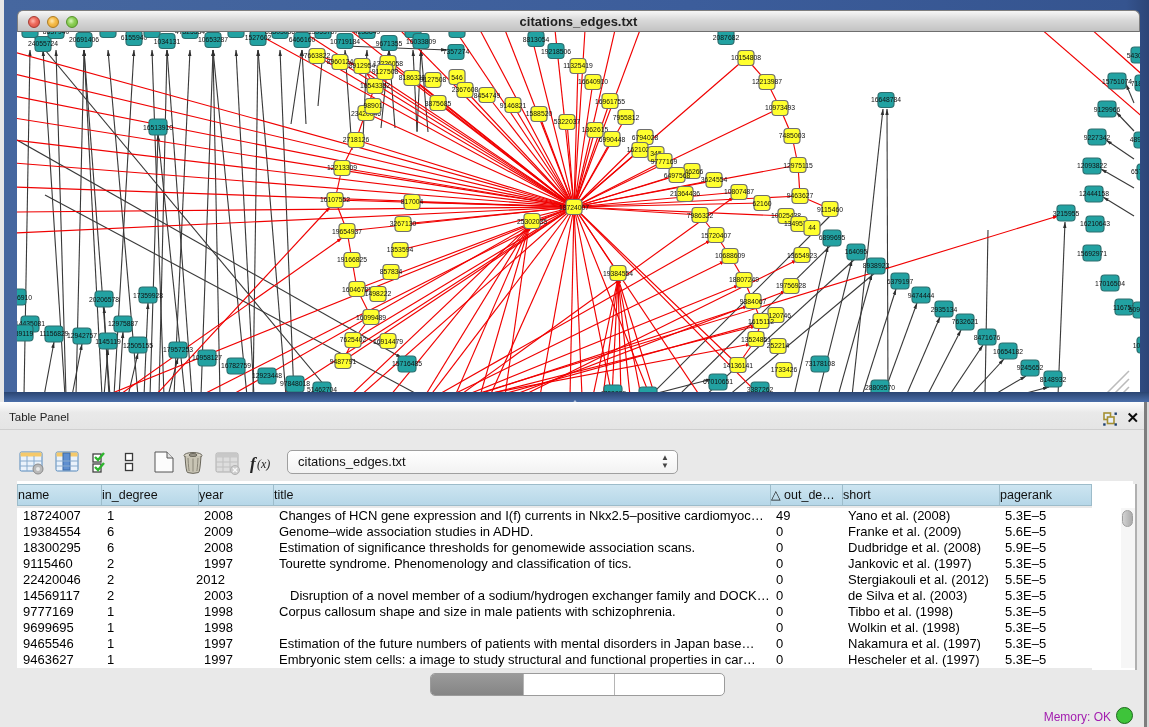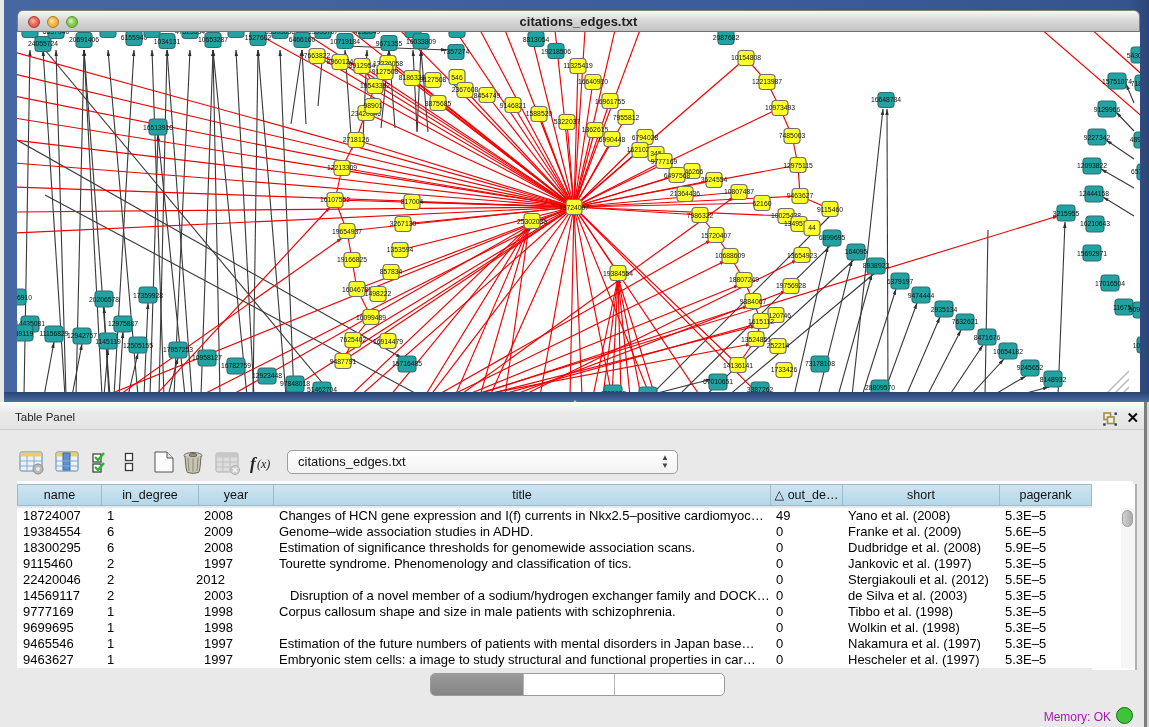--- a/index.html
+++ b/index.html
@@ -6,31 +6,31 @@
 .band{position:absolute;left:4px;top:392px;width:1145px;height:10px;background:linear-gradient(#2a4572,#4a6ea9)}
 .titlebar{position:absolute;left:17px;top:10px;width:1123px;height:22px;border-radius:6px 6px 0 0;background:linear-gradient(#f7f7f7,#d9d9d9 45%,#c3c3c3);border:1px solid #7e7e7e;border-bottom:1px solid #6f6f6f}
 .titlebar .title{position:absolute;left:0;right:0;top:3px;text-align:center;font-size:13px;font-weight:600;color:#222}
 .tl{position:absolute;top:5px;width:12px;height:12px;border-radius:50%}
 .tl.r{left:10px;background:radial-gradient(circle at 4px 4px,#ffb9af,#ee6d5f 40%,#d3473c);border:1px solid #a53931}
 .tl.y{left:29px;background:radial-gradient(circle at 4px 4px,#ffe9b3,#f6bd4b 40%,#df9b2d);border:1px solid #ad7b21}
 .tl.g{left:48px;background:radial-gradient(circle at 4px 4px,#d8f7bd,#8ed058 40%,#6ab436);border:1px solid #549328}
 .canvas{position:absolute;left:17px;top:32px;width:1123px;height:360px;background:#fff;overflow:hidden}
 .tpanel{position:absolute;left:0;top:402px;width:1149px;height:325px;background:#e9e9e9}
 .tp-head{position:absolute;left:0;top:0;width:100%;height:28px;background:linear-gradient(#fdfdfd,#e9e9e9 40%,#e5e5e5);border-bottom:1px solid #cfcfcf}
-.tp-head .t{position:absolute;left:15px;top:9px;font-size:11.5px;color:#222}
+.tp-head .t{position:absolute;left:9px;top:9px;font-size:11.5px;color:#222}
 .tp-head .x{position:absolute;right:10px;top:7px;font-size:15px;font-weight:900;color:#0a0a0a}
 .tp-head .fl{position:absolute;right:32px;top:10px;width:14px;height:14px}
 .toolbar{position:absolute;left:0;top:28px;width:100%;height:50px}
 .combo{position:absolute;left:287px;top:48px;width:391px;height:24px;background:linear-gradient(#fff,#f2f2f2);border:1px solid #9f9f9f;border-radius:5px;font-size:13px;color:#111;line-height:22px;padding-left:10px}
 .combo .step{position:absolute;right:8px;top:3px;font-size:8px;color:#444;line-height:8px;text-align:center}
 .thead{position:absolute;left:17px;top:82px;height:22px;display:flex}
 .wstrip{position:absolute;left:17px;top:79px;width:1116px;height:3px;background:#fff}
 .rborder{position:absolute;left:1144px;top:402px;width:3px;height:325px;background:#7d7d7d}
 .rborder2{position:absolute;left:1147px;top:402px;width:2px;height:325px;background:#d8d8d8}
-.thead .c{background:linear-gradient(#cde5f1,#b6d7e8);border:1px solid #9dbcca;border-left:none;font-size:12.5px;color:#111;text-align:center;line-height:20px;height:22px}
+.thead .c{background:linear-gradient(#cde5f1,#b6d7e8);border:1px solid #9dbcca;border-left:none;font-size:12.5px;color:#111;line-height:20px;height:22px}
 .thead .c:first-child{border-left:1px solid #9dbcca}
 .tbody{position:absolute;left:17px;top:106px;width:1100px;height:160px;background:#fff;font-size:13px;color:#000}
 .row{height:16px;line-height:16px;white-space:nowrap;position:relative}
 .row span{position:absolute;overflow:hidden}
 .vsb{position:absolute;left:1121px;top:106px;width:14px;height:160px;background:#f6f6f6}
 .twhite{position:absolute;left:1092px;top:82px;width:45px;height:186px;background:#fff;border-right:2px solid #b0b0b0}
 .vsb .th{position:absolute;left:1px;top:2px;width:11px;height:17px;background:linear-gradient(90deg,#d2d2d2,#ababab);border:1px solid #9e9e9e;border-radius:5.5px}
 .tabs{position:absolute;left:430px;top:271px;height:23px;display:flex;border:1px solid #9b9b9b;border-radius:5px;overflow:hidden;background:#fff}
 .tabs .tab{font-size:13px;line-height:22px;padding:17px 13px;color:#111;border-left:1px solid #b5b5b5}
 .tabs .tab.sel{background:linear-gradient(#9a9a9a,#787878);color:#efefef;border-left:none}

